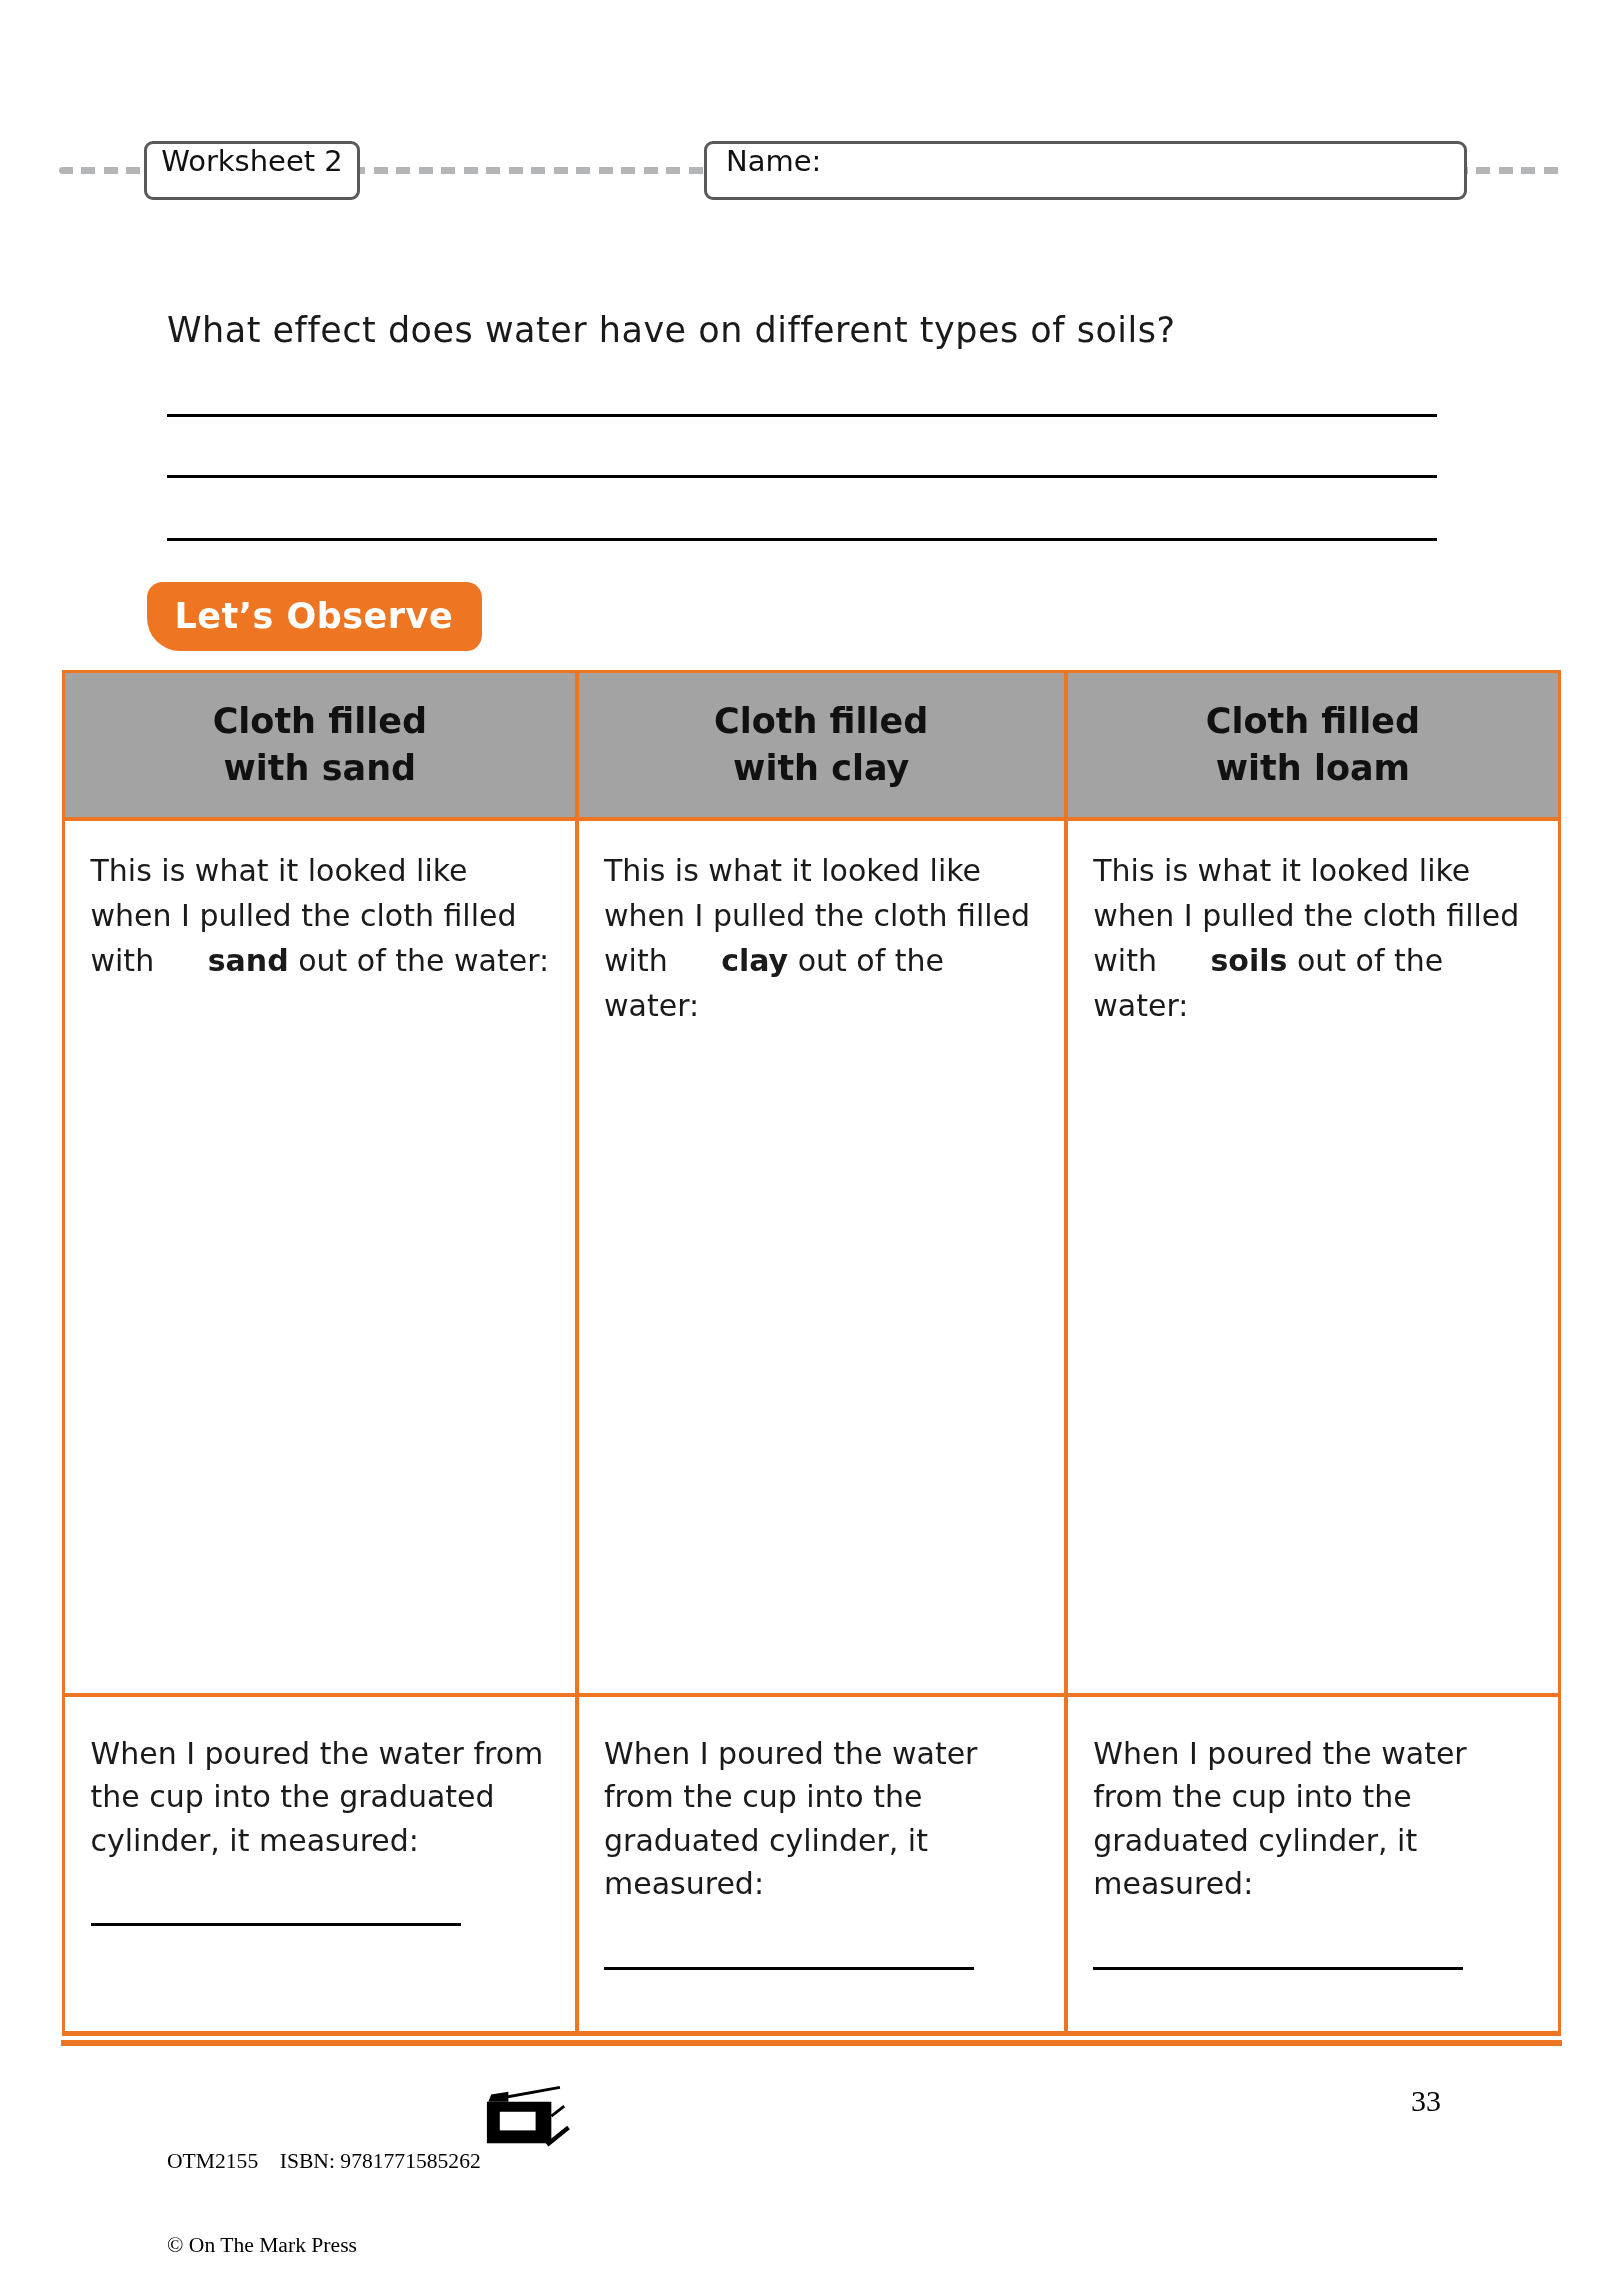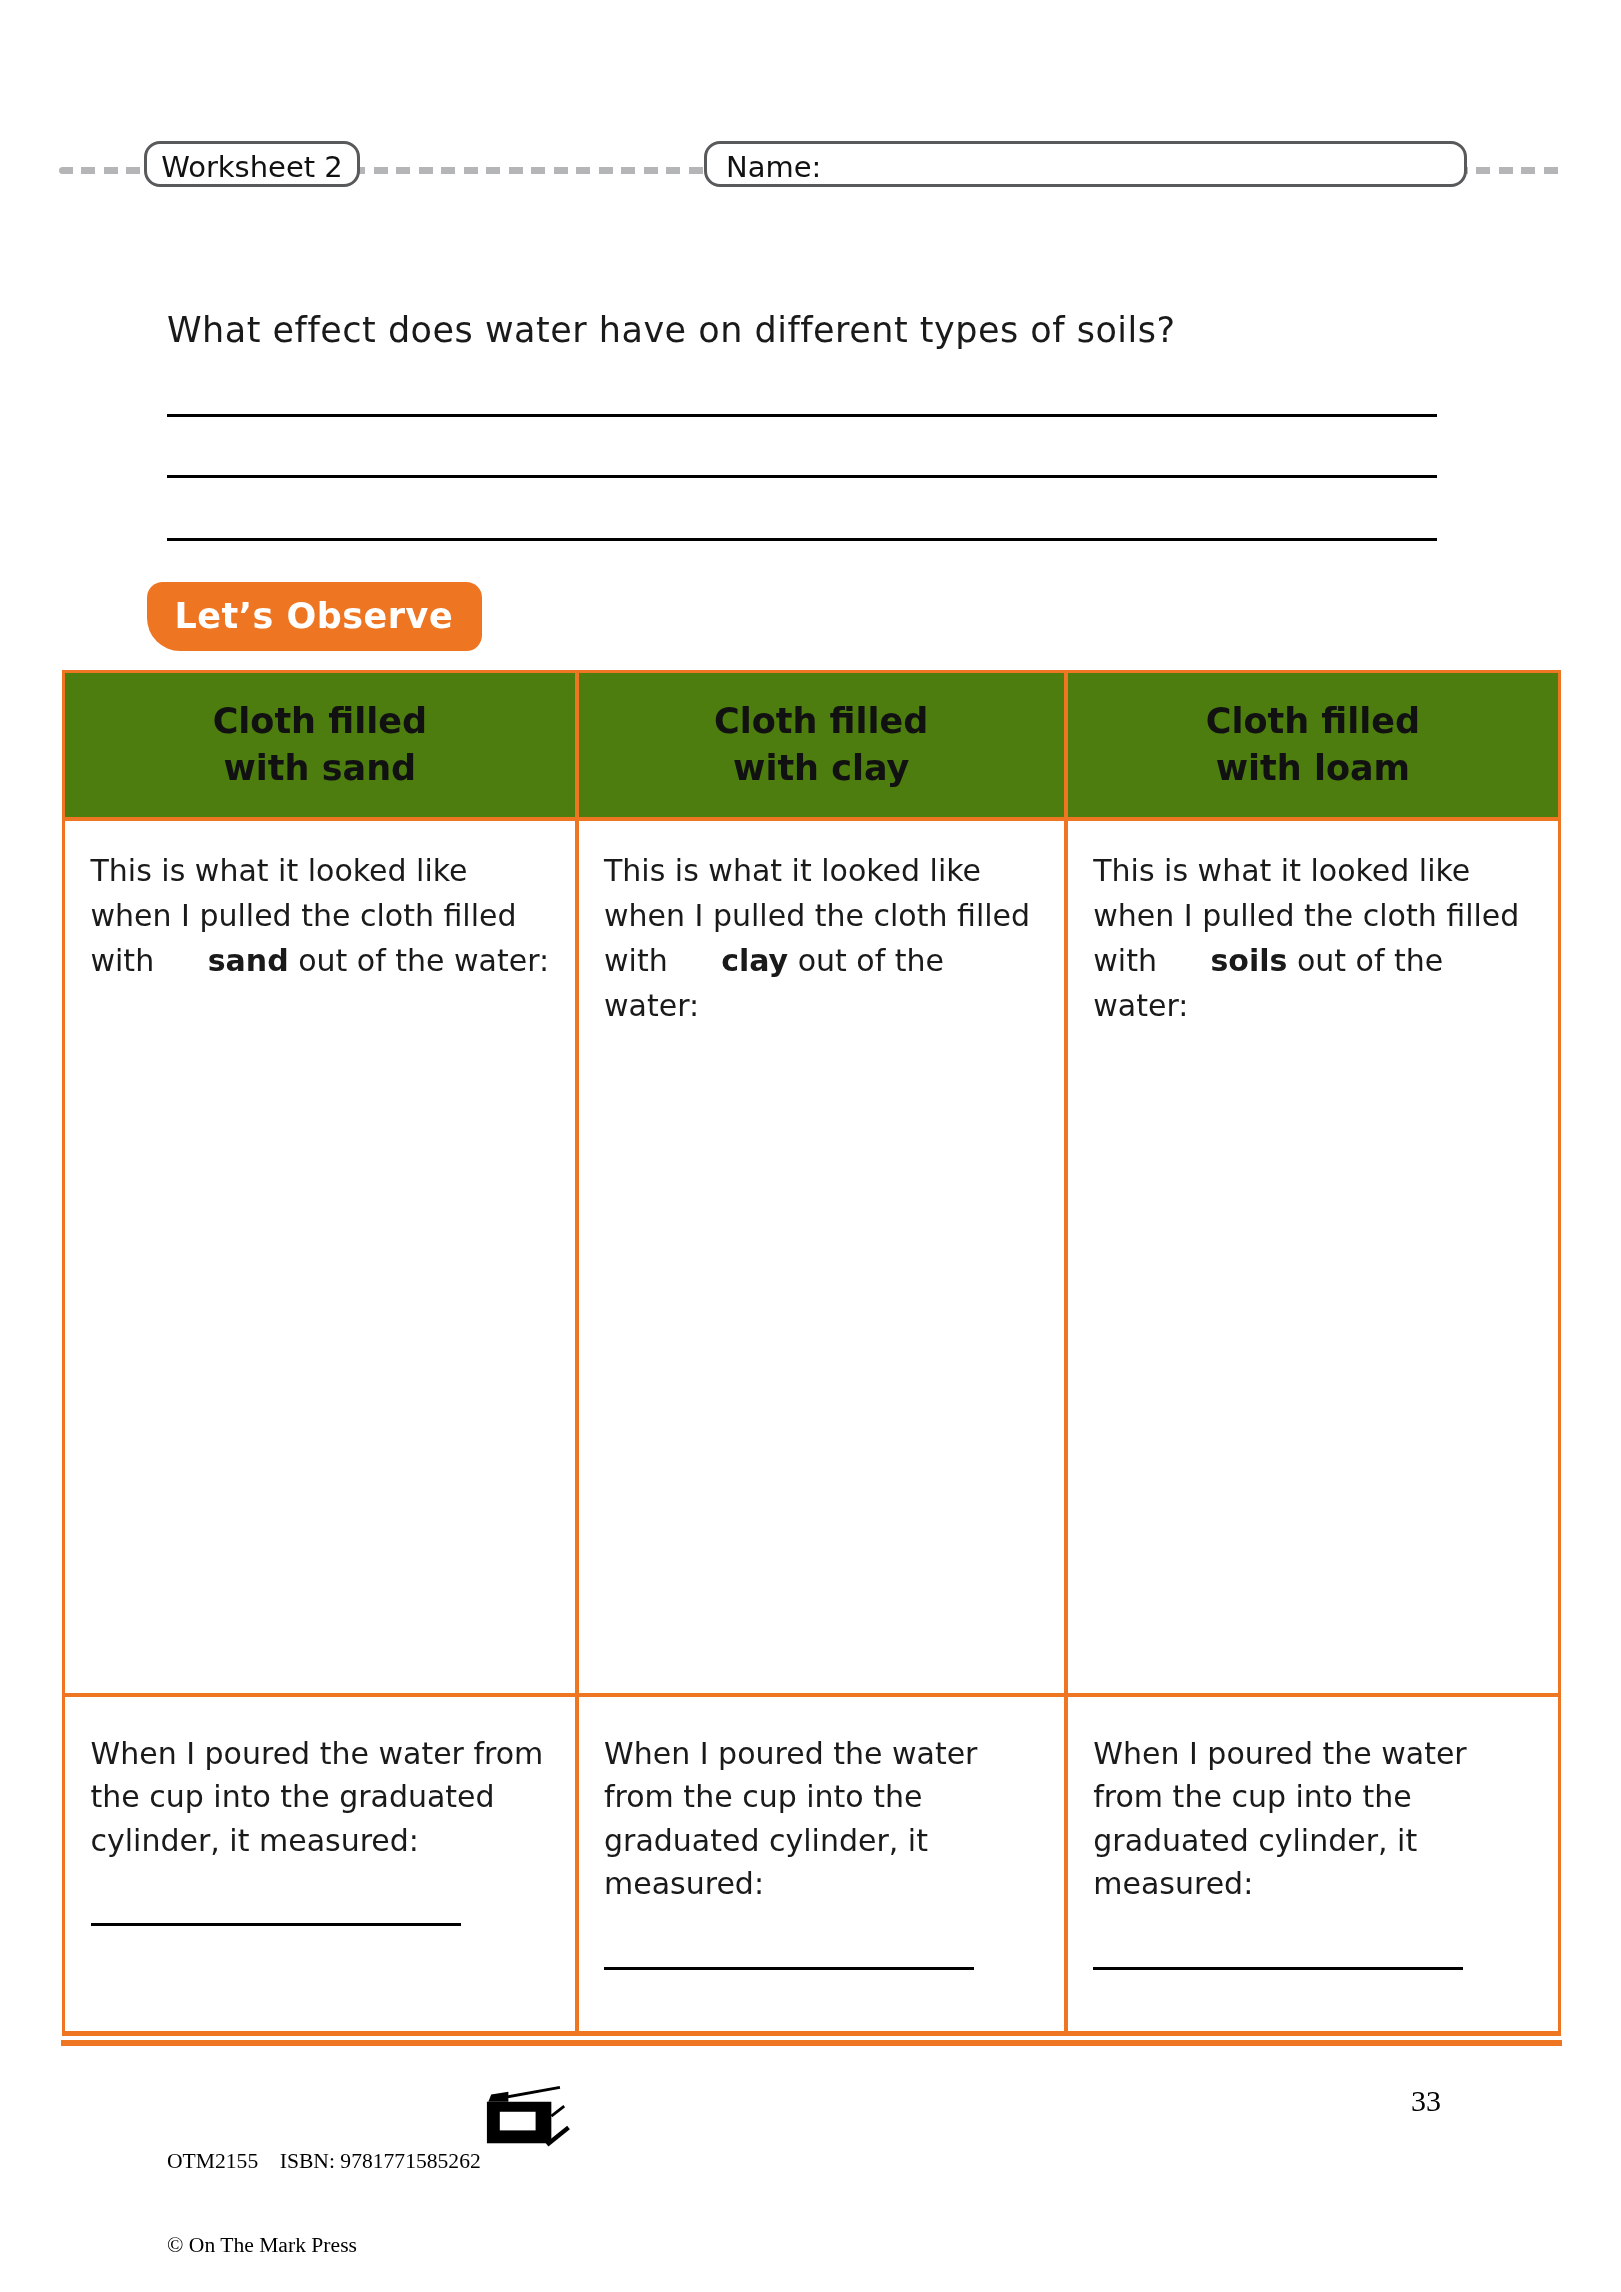--- a/index.html
+++ b/index.html
@@ -22,27 +22,27 @@
     width: 1504px;
     height: 6.9px;
     background: repeating-linear-gradient(90deg,
       #b3b5b7 0 13.7px, transparent 13.7px 22.5px);
     border-radius: 3.9px;
     z-index: 0;
   }
   .tag-box {
     position: absolute;
     top: 141px;
-    height: 46px;
+    height: 59px;
     background: #ffffff;
     border: 3.9px solid #58595b;
-    border-radius: 16px;
+    border-radius: 9px;
     z-index: 1;
     display: flex;
-    align-items: flex-end;
+    align-items: flex-start;
     font-size: 29px;
     color: #111111;
   }
   .worksheet-box {
     left: 144px;
     width: 216px;
     justify-content: center;
   }
   .name-box {
     left: 704px;
@@ -105,21 +105,21 @@
     content: "";
     position: absolute;
     left: -3.9px;
     right: -3.9px;
     bottom: -12.7px;
     height: 5.9px;
     background: #ee7623;
   }
   .cell { background: #ffffff; }
   .th-cell {
-    background: #4d7c0f;
+    background: #a3a3a3;
     display: flex;
     flex-direction: column;
     align-items: center;
     justify-content: center;
     font-weight: bold;
     font-size: 35px;
     color: #111111;
     line-height: 1.35;
     text-align: center;
   }

